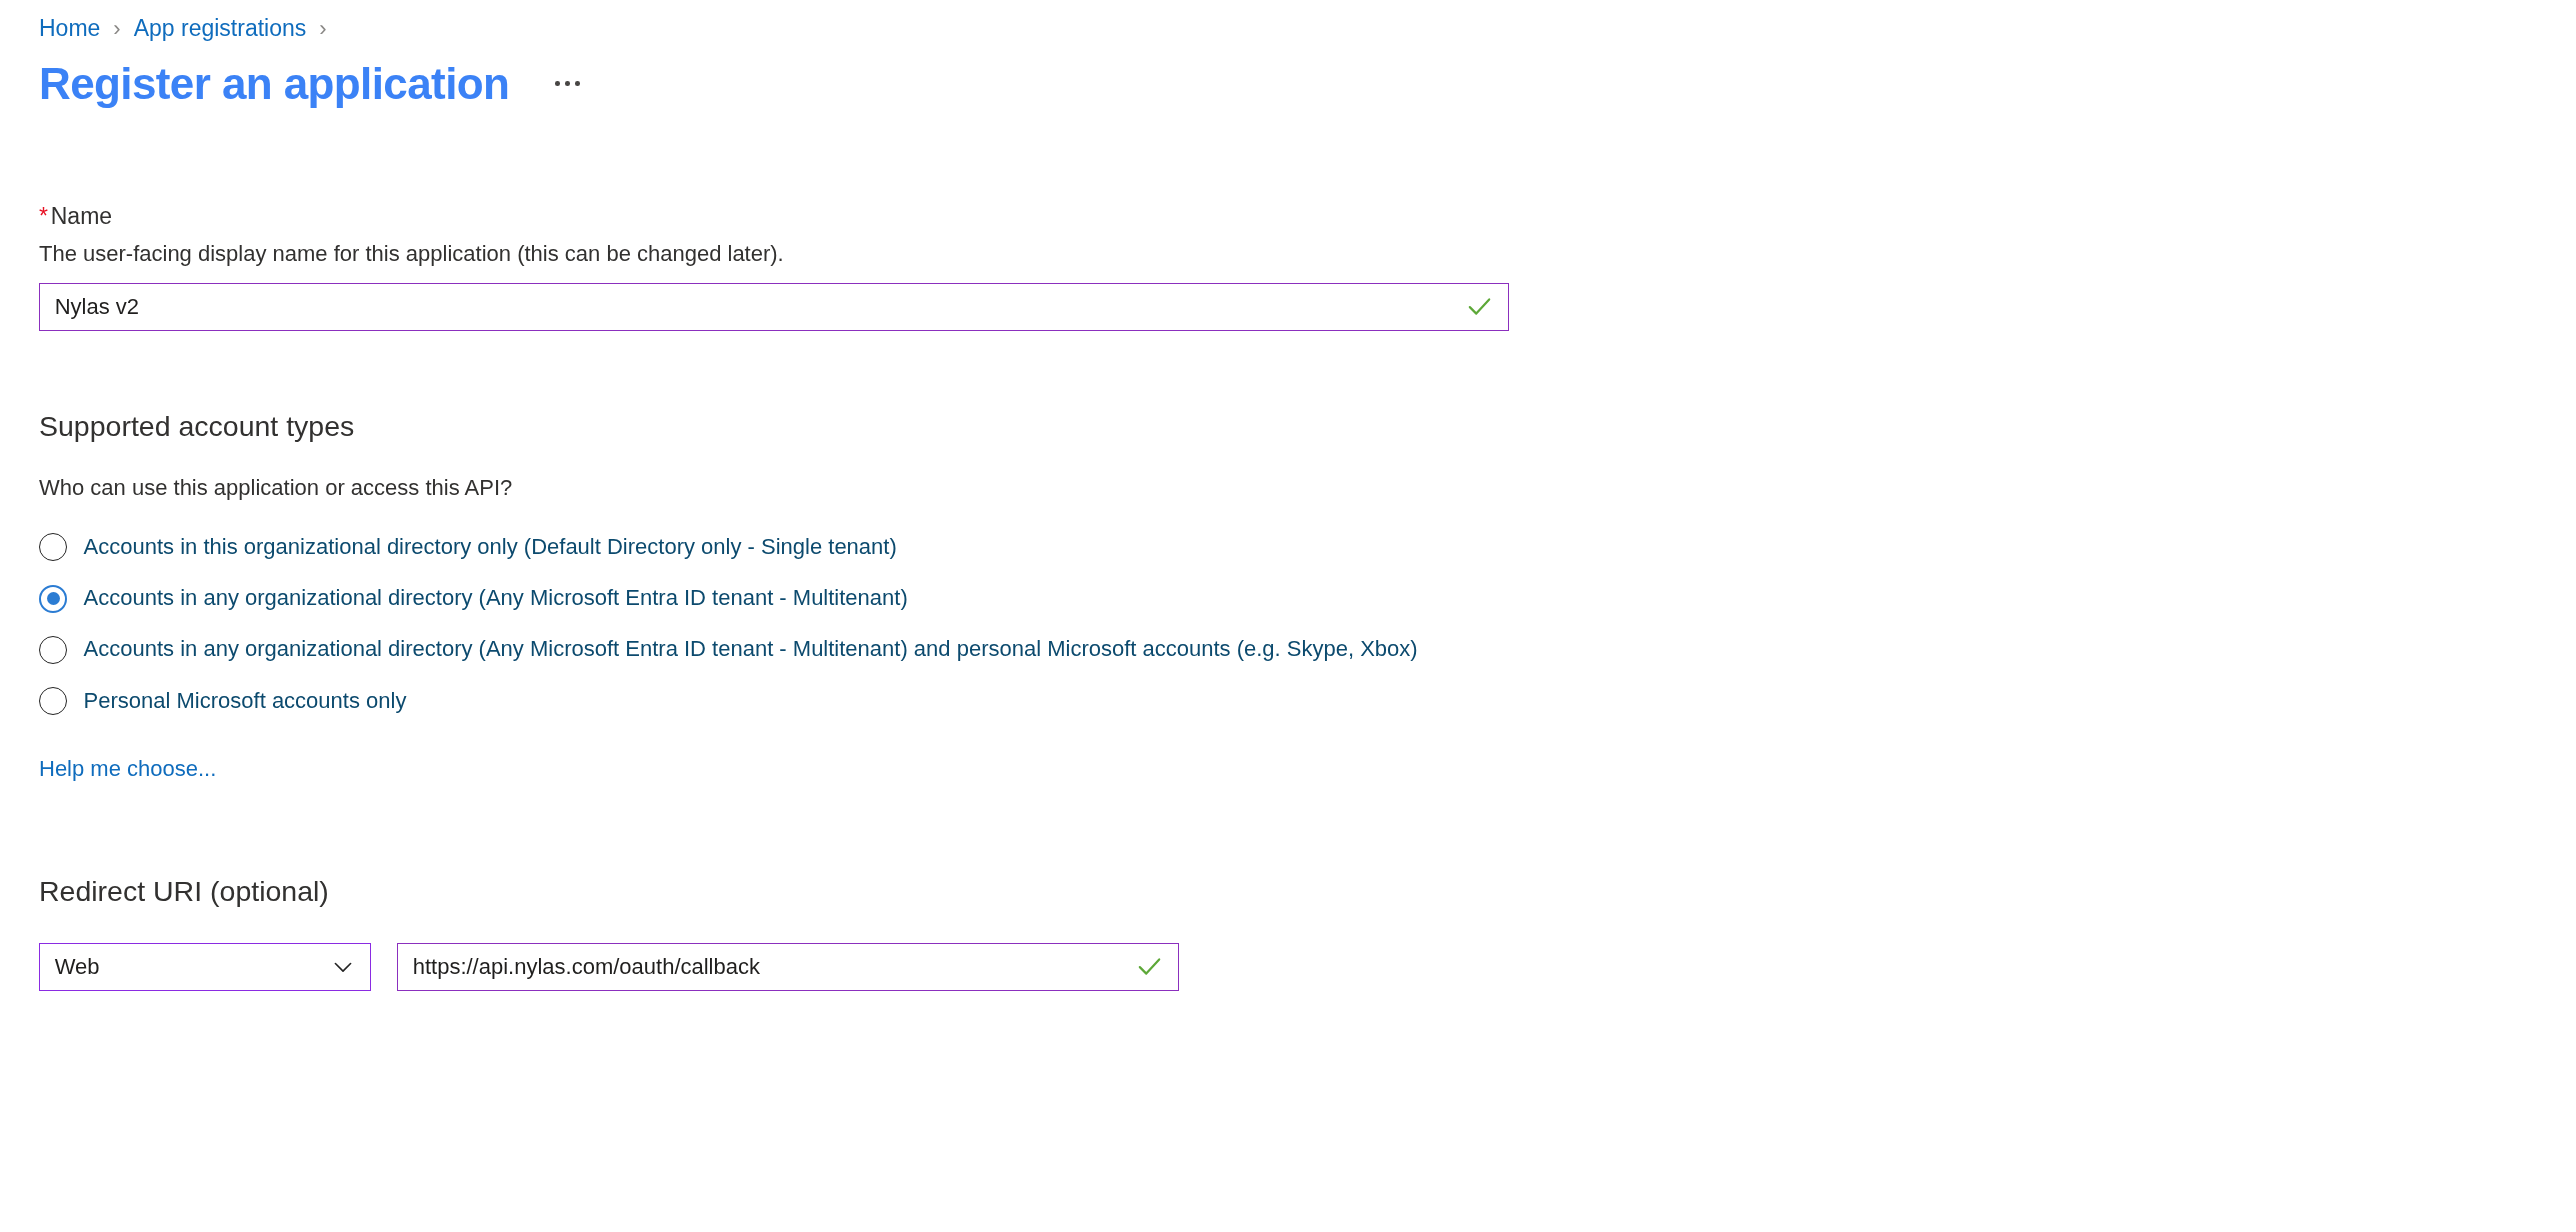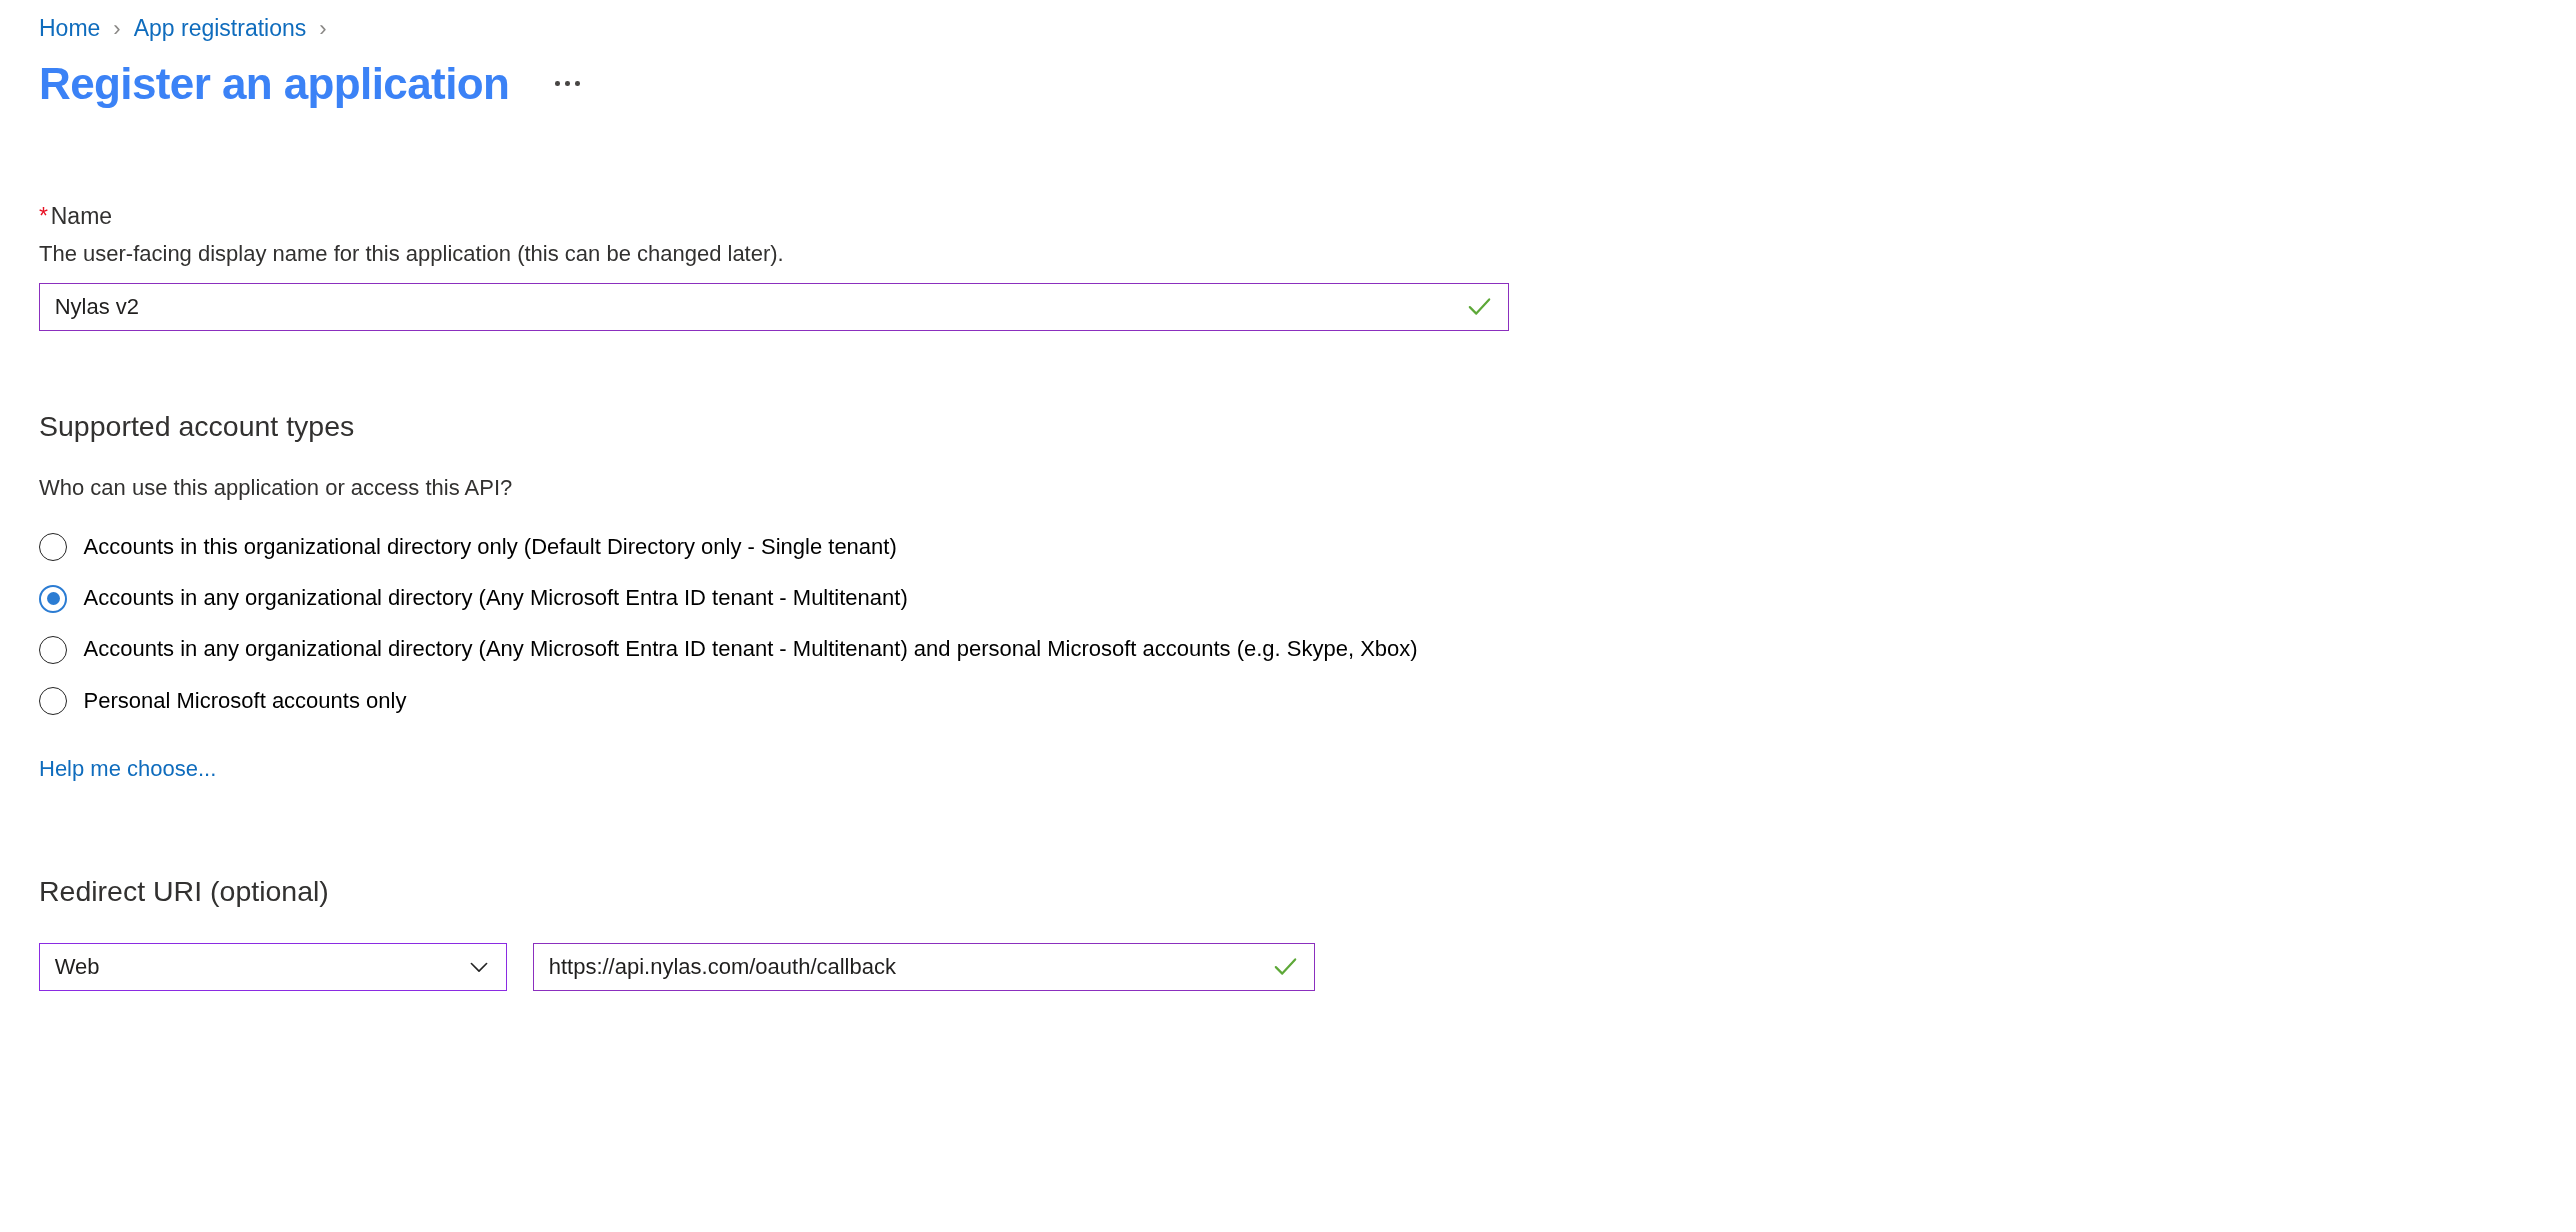--- a/index.html
+++ b/index.html
@@ -191,21 +191,21 @@
     top: 50%;
     width: 13px;
     height: 13px;
     margin: -6.4px 0 0 -6.4px;
     border-radius: 50%;
     background: #2b7cd3;
   }
   .radio-label {
     font-size: 22px;
     line-height: 33px;
-    color: #000000;
+    color: #0c4a6e;
   }
 
   
   .helper-link {
     display: inline-block;
     margin-top: 37px;
     font-size: 22px;
     line-height: 29px;
     color: #0f6cbd;
     text-decoration: none;
@@ -215,21 +215,21 @@
   
   .redirect-row {
     display: flex;
     align-items: center;
     margin-top: 33px;
   }
   .sel-box {
     position: relative;
     display: flex;
     align-items: center;
-    width: 468px;
+    width: 332px;
     height: 48px;
     border: 1.8px solid #8a2be2;
     background: #ffffff;
     box-sizing: border-box;
     cursor: pointer;
   }
   .sel-value {
     flex: 1 1 auto;
     font-size: 22px;
     color: #201f1e;

